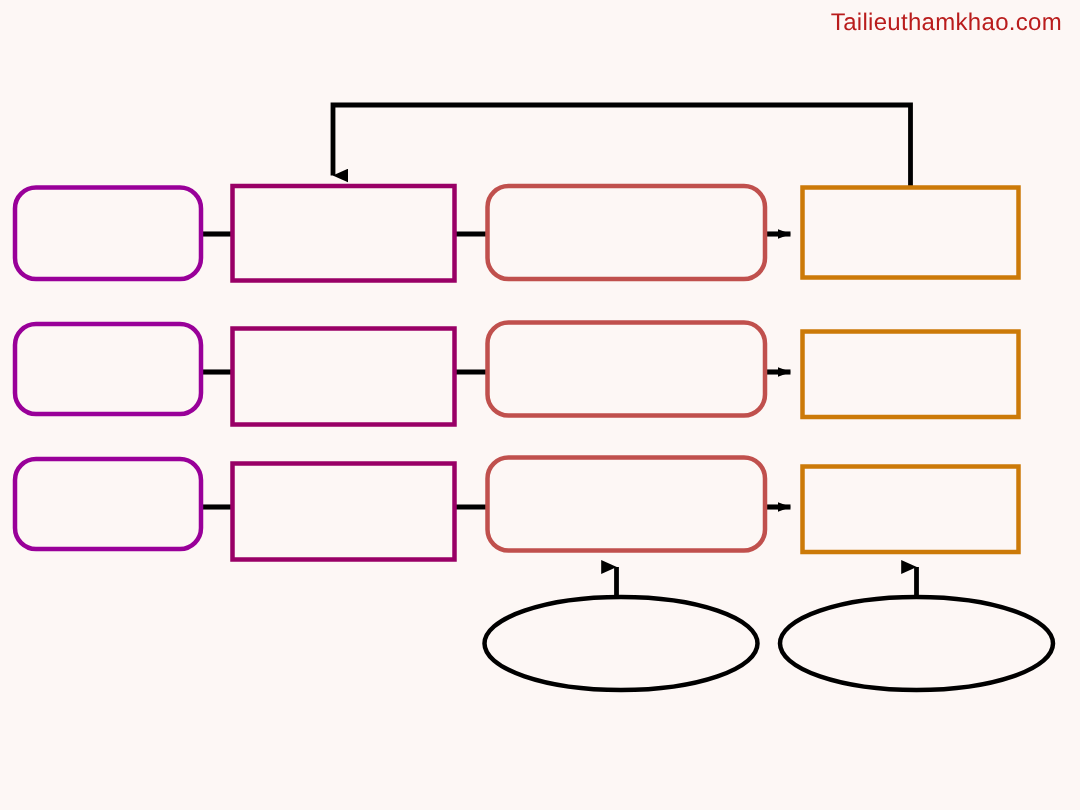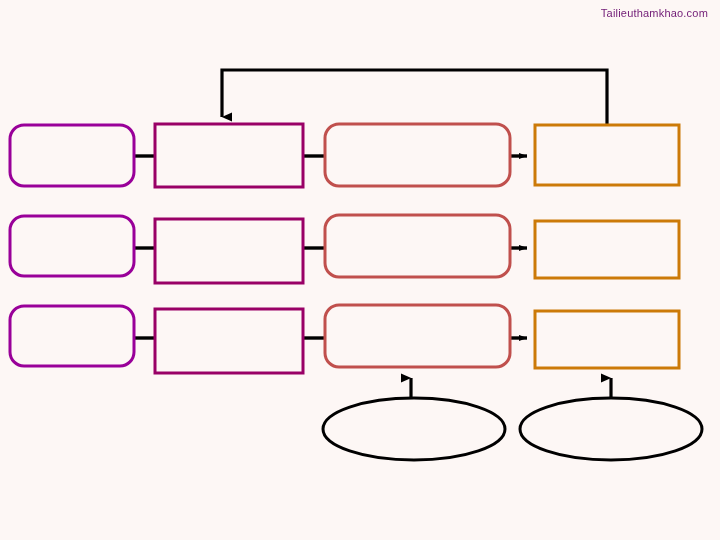--- a/index.html
+++ b/index.html
@@ -26,22 +26,22 @@
     top: 0;
     width: 720px;
     height: 540px;
     display: block;
   }
   .watermark {
     position: absolute;
     right: 12px;
     top: 7px;
     font-family: "Liberation Sans", sans-serif;
-    font-size: 11px;
-    color: #701a75;
+    font-size: 16px;
+    color: #b91c1c;
     letter-spacing: 0.2px;
     white-space: nowrap;
     user-select: none;
   }
   .node-label {
     font-family: "Liberation Sans", sans-serif;
     font-size: 12px;
     fill: #222222;
   }
 </style>

